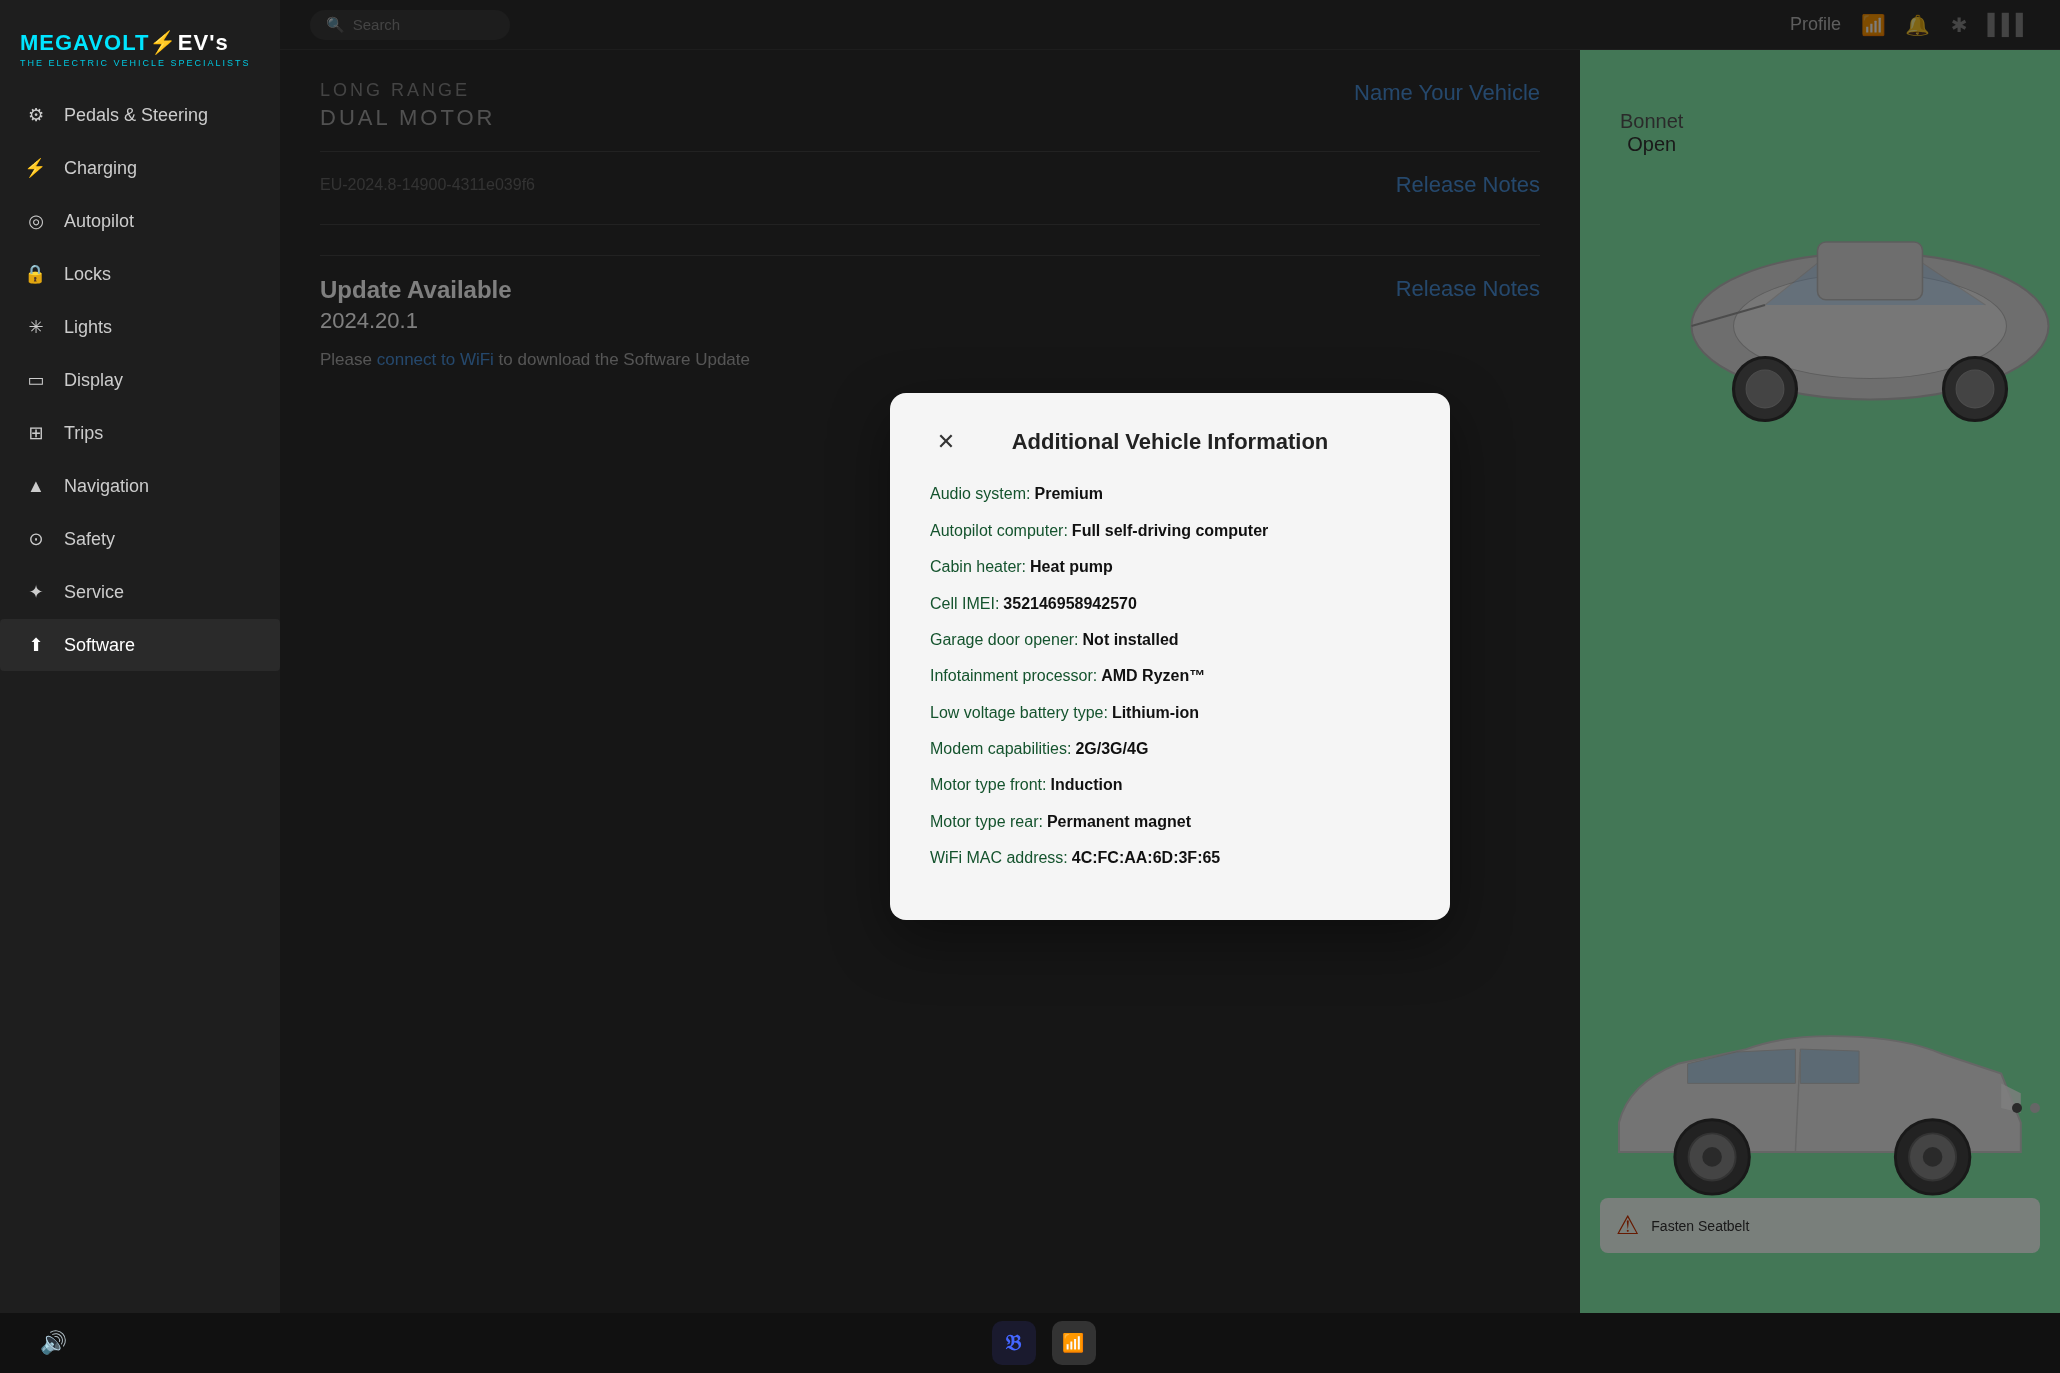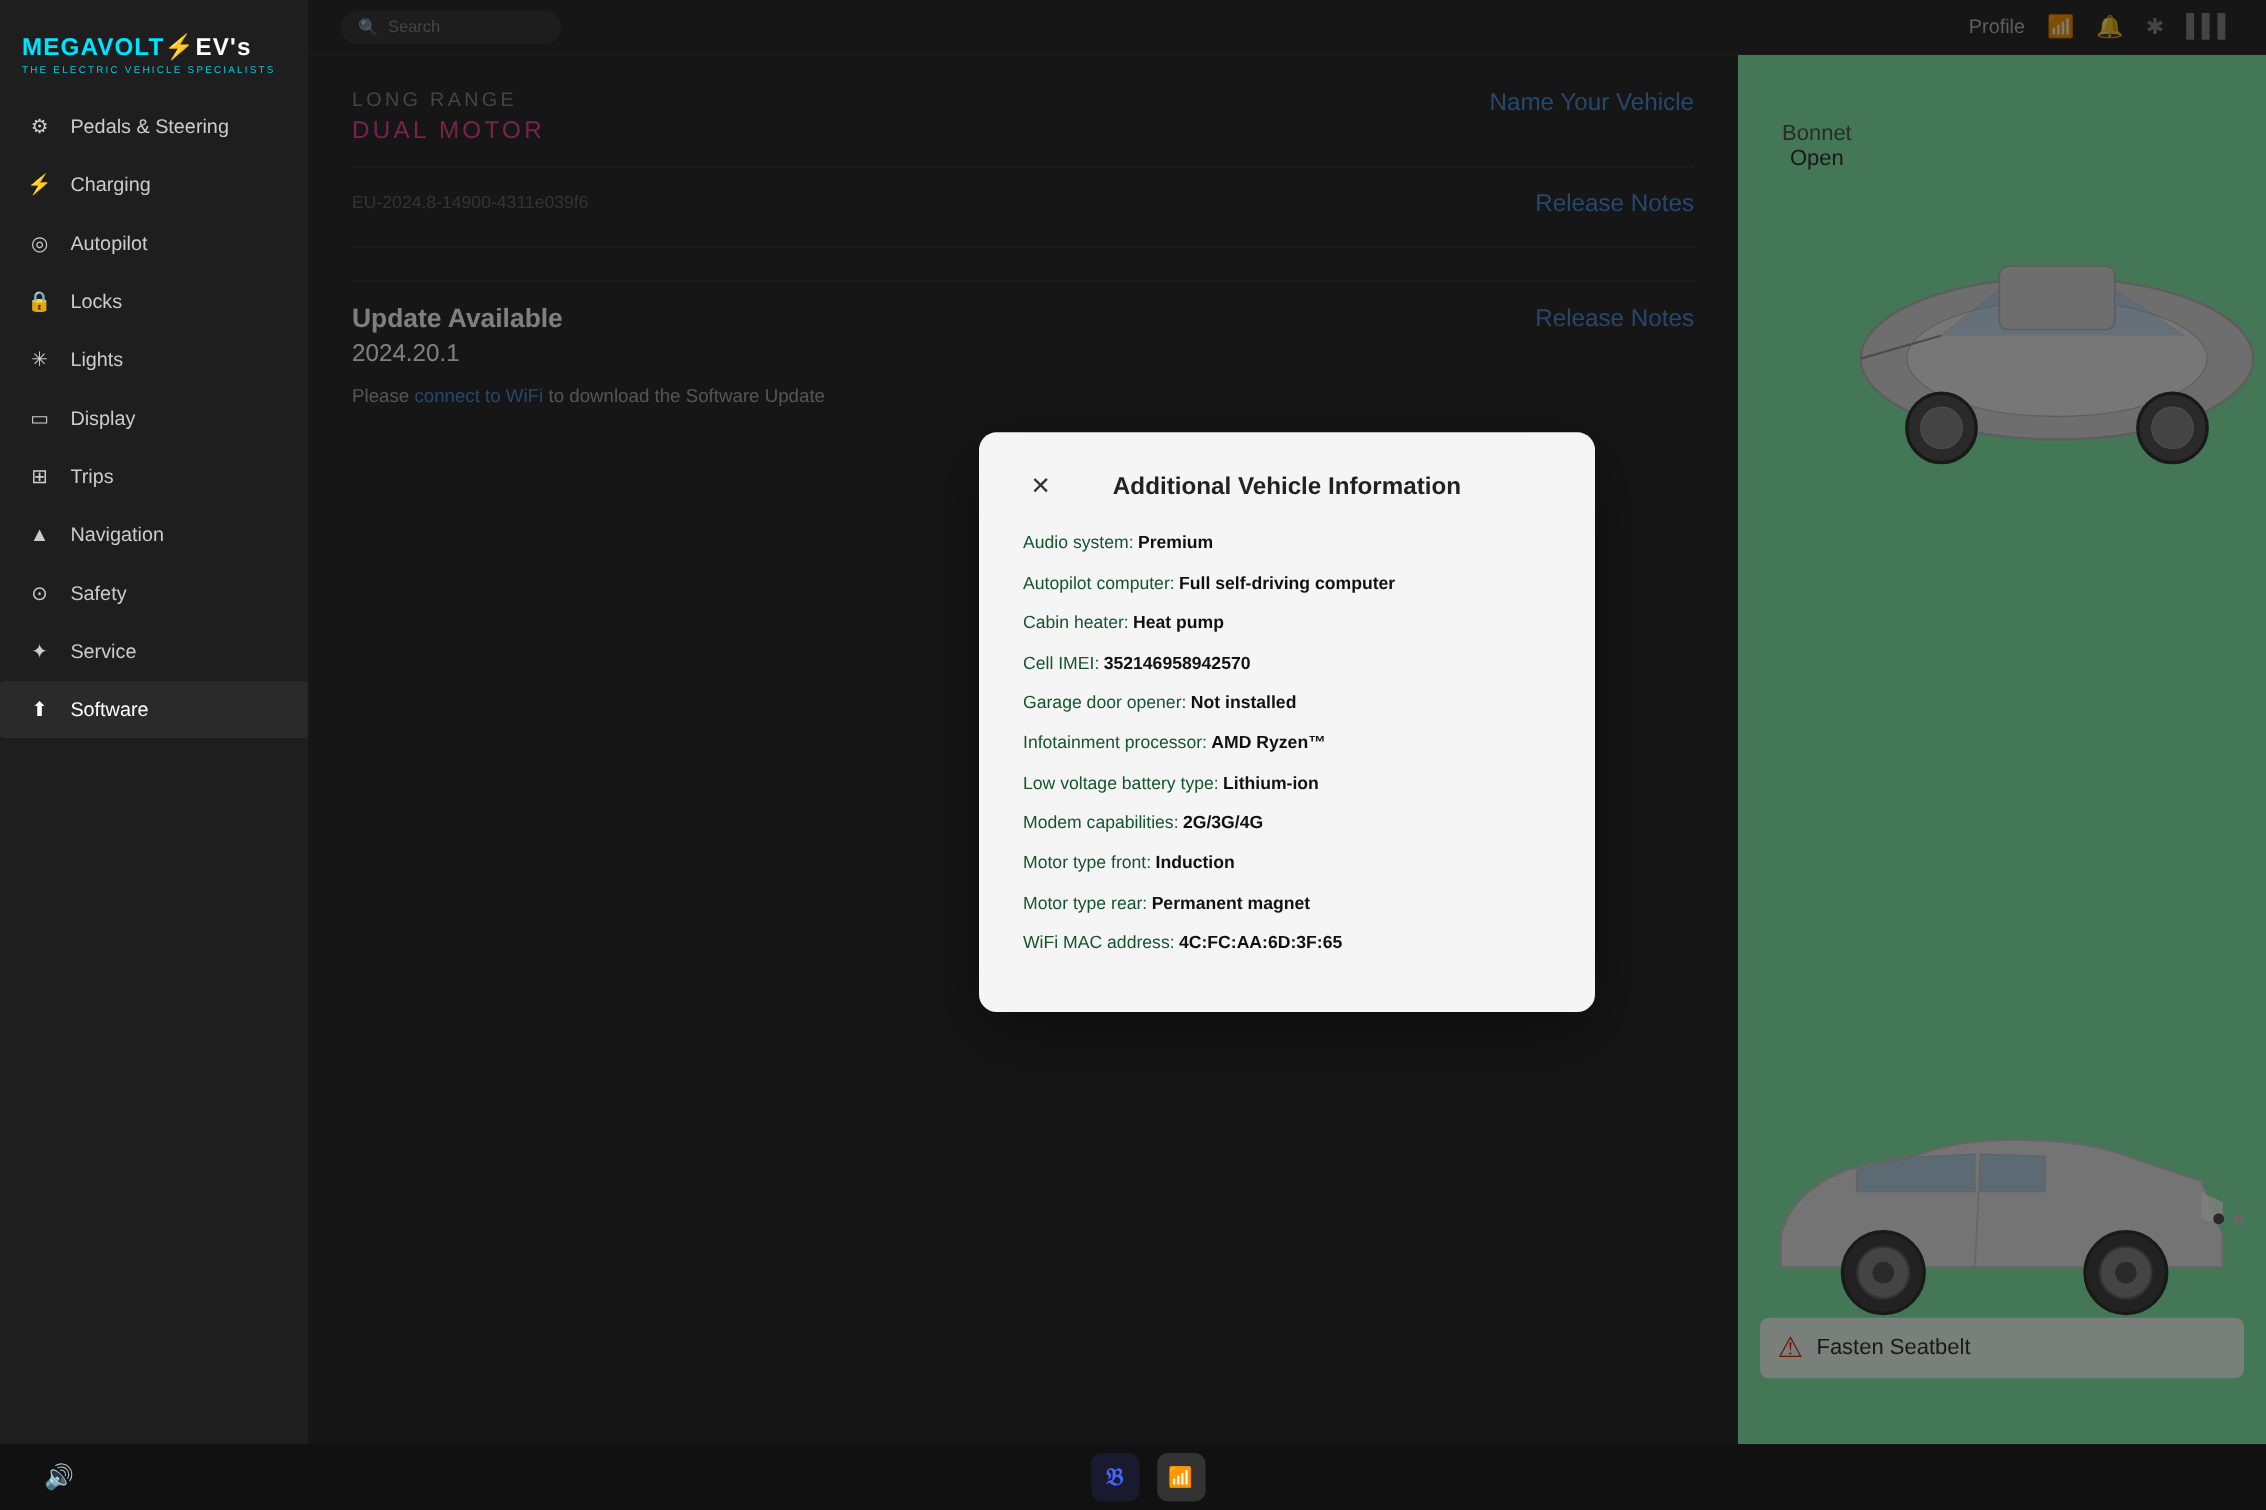--- a/index.html
+++ b/index.html
@@ -145,21 +145,21 @@
 
     .vehicle-model {
       font-size: 18px;
       color: #888;
       letter-spacing: 3px;
       font-weight: 300;
     }
 
     .vehicle-trim {
       font-size: 22px;
-      color: #ec4899;
+      color: #a3a3a3;
       letter-spacing: 3px;
       font-weight: 300;
       margin-top: 4px;
     }
 
     .vehicle-name-btn {
       color: #4a90d9;
       font-size: 22px;
       cursor: pointer;
       font-weight: 500;
@@ -304,21 +304,21 @@
       background: rgba(255,255,255,0.9);
       padding: 12px 16px;
       border-radius: 8px;
     }
 
     .warning-icon {
       font-size: 24px;
     }
 
     .warning-text {
-      font-size: 20px;
+      font-size: 14px;
       color: #333;
       font-weight: 500;
     }
 
     
     .modal-overlay {
       position: absolute;
       top: 0; left: 0; right: 0; bottom: 0;
       background: rgba(0,0,0,0.5);
       display: flex;

